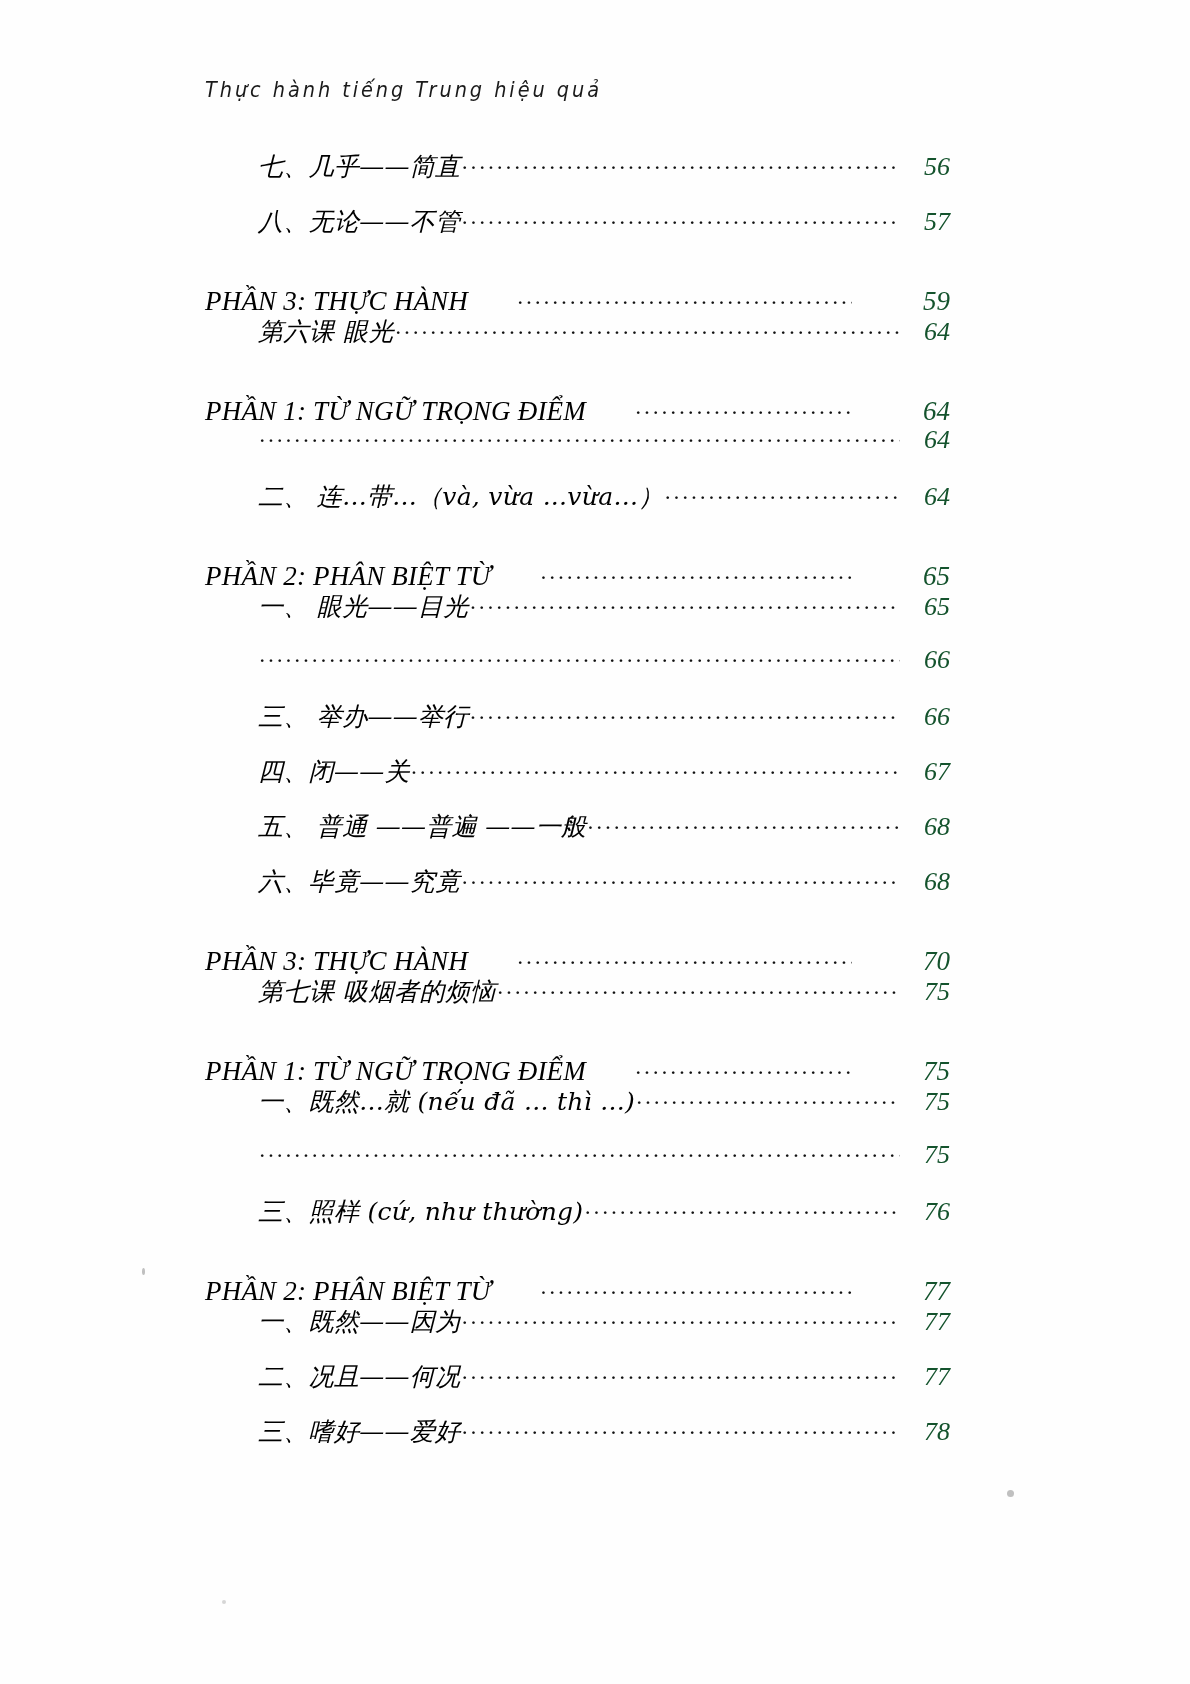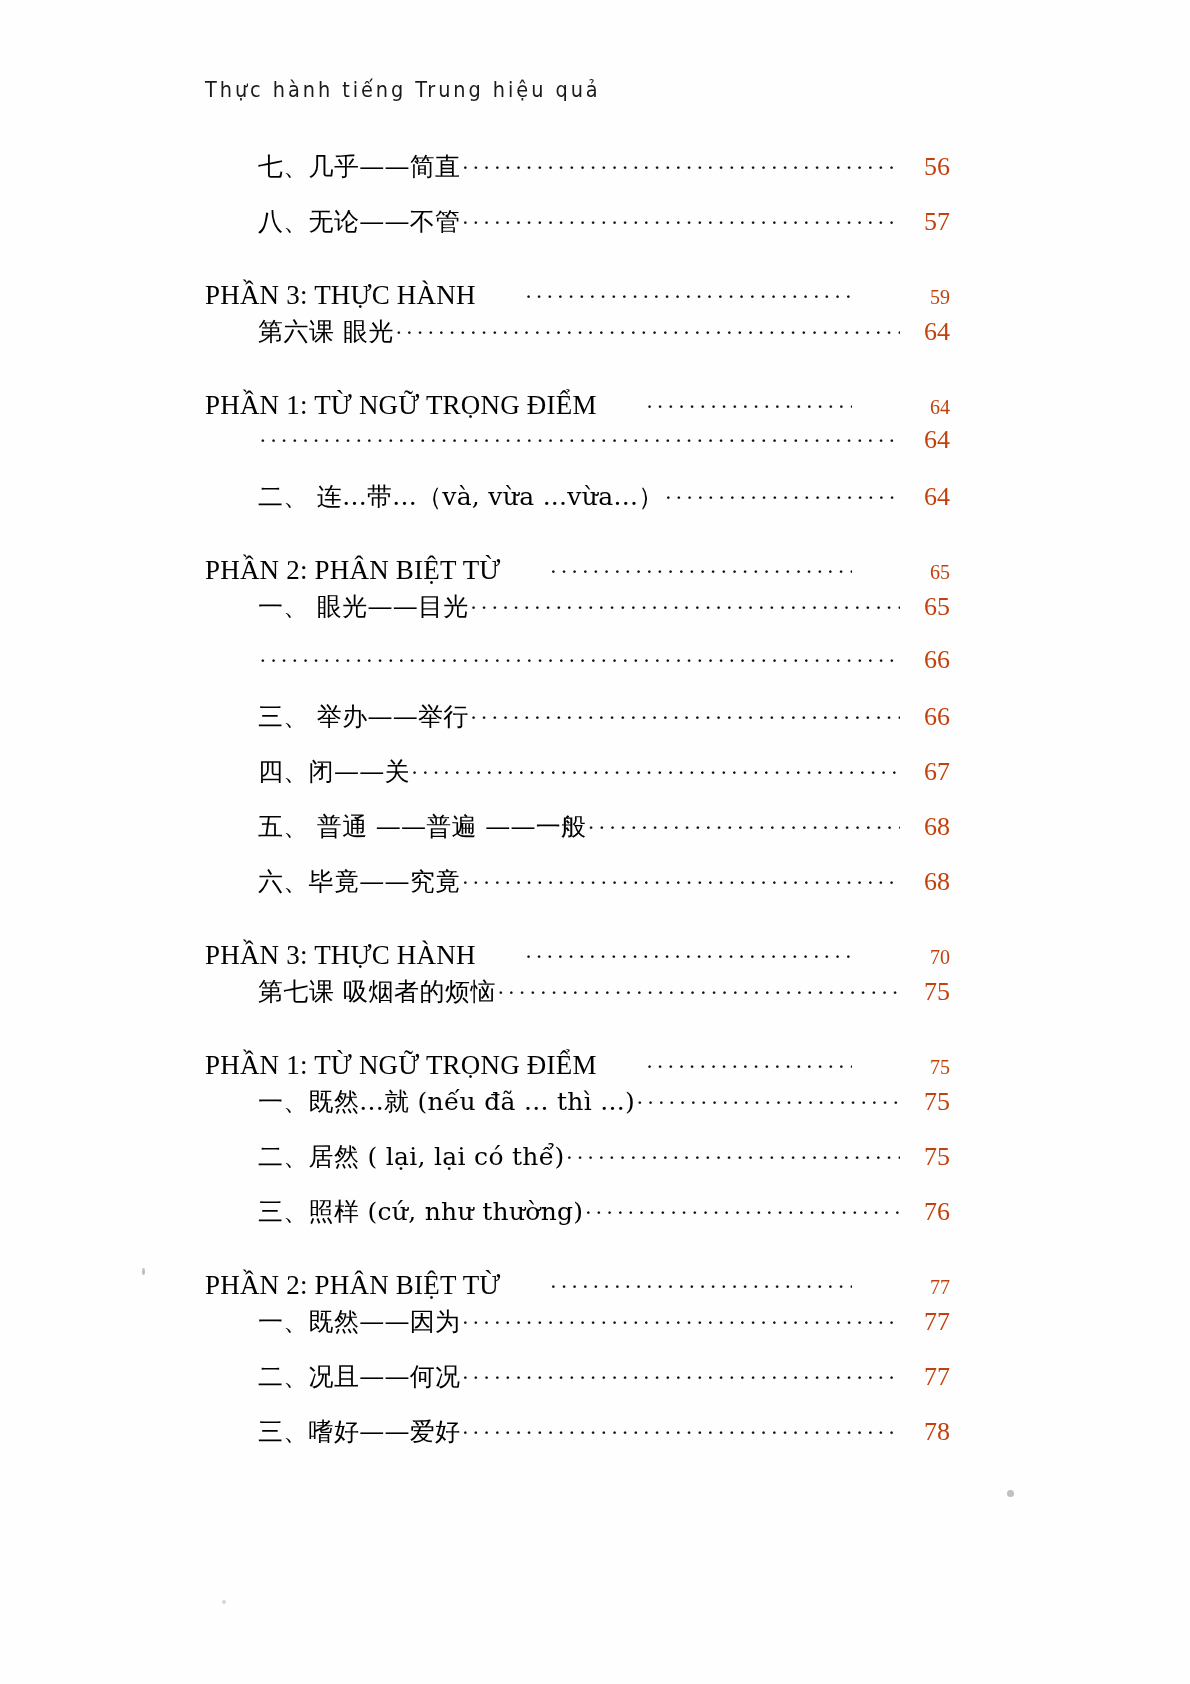--- a/index.html
+++ b/index.html
@@ -15,20 +15,21 @@
     color: #000000;
     overflow: hidden;
   }
 
   .page {
     position: absolute;
     left: 0; top: 0;
     width: 1190px;
     height: 1684px;
     background: #fefefe;
+    font-style: italic;
   }
 
   
   .running-header {
     position: absolute;
     left: 205px;
     top: 78px;
     font-family: "DejaVu Sans", "Liberation Sans", sans-serif;
     font-size: 21px;
     letter-spacing: 3.2px;
@@ -66,37 +67,37 @@
     font-size: 23px;
     letter-spacing: 3.0px;
     color: #111;
     line-height: 1;
   }
   .toc-row .pageno {
     flex: 0 0 auto;
     width: 48px;
     text-align: right;
     font-size: 26px;
-    color: #c2410c;
+    color: #14532d;
   }
 
   
   .lvl-part {
     margin-left: 205px;
     width: 745px;
     gap: 48px;
   }
   .lvl-part .title {
     font-family: "Liberation Serif", "DejaVu Serif", serif;
     font-size: 27px;
     font-weight: 400;
     letter-spacing: 0.2px;
   }
   .lvl-part .pageno {
-    font-size: 20px;
+    font-size: 27px;
     margin-top: 26px;
   }
 
   
   .lvl-lesson {
     margin-left: 258px;
     width: 692px;
   }
   .lvl-lesson .title {
     font-family: "DejaVu Sans", "Liberation Sans", sans-serif;
@@ -219,21 +220,20 @@
         <span class="title">PHẦN 1: TỪ NGỮ TRỌNG ĐIỂM</span>
         <span class="leader">························································································································</span>
         <span class="pageno">75</span>
       </div>
       <div class="toc-row lvl-item">
         <span class="title">一、既然...就 (nếu đã ... thì ...)</span>
         <span class="leader">························································································································</span>
         <span class="pageno">75</span>
       </div>
       <div class="toc-row lvl-item">
-        <span class="title">二、居然 ( lại, lại có thể)</span>
         <span class="leader">························································································································</span>
         <span class="pageno">75</span>
       </div>
       <div class="toc-row lvl-item">
         <span class="title">三、照样 (cứ, như thường)</span>
         <span class="leader">························································································································</span>
         <span class="pageno">76</span>
       </div>
       <div class="toc-row lvl-part">
         <span class="title">PHẦN 2: PHÂN BIỆT TỪ</span>

